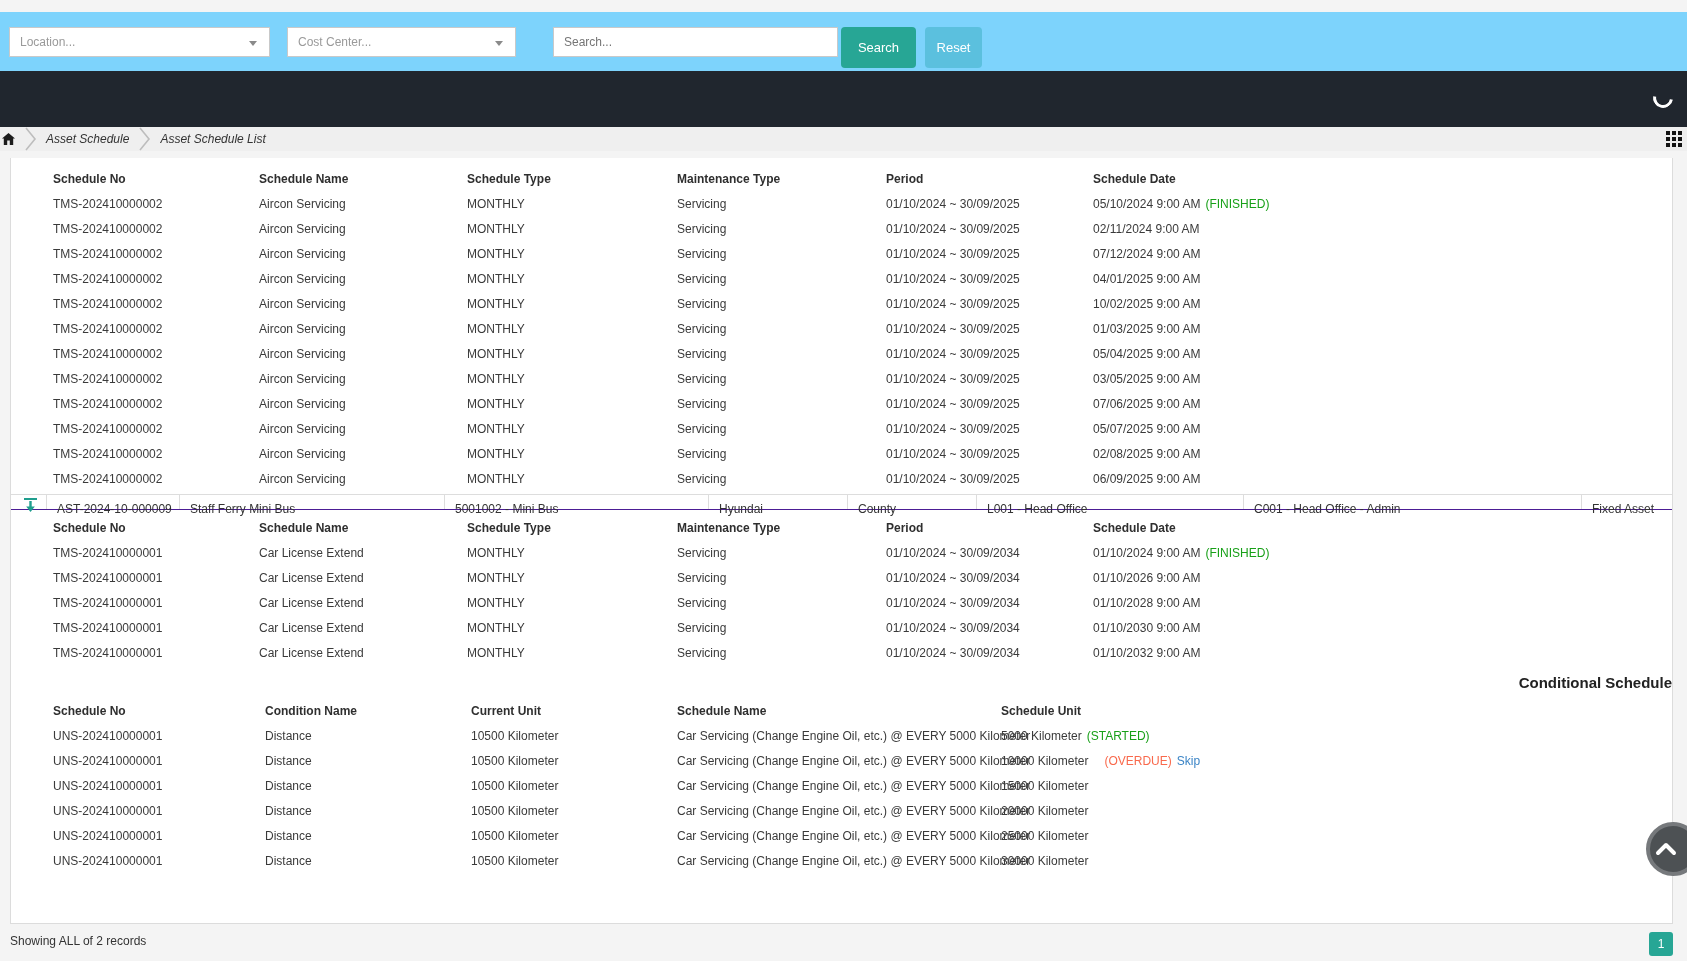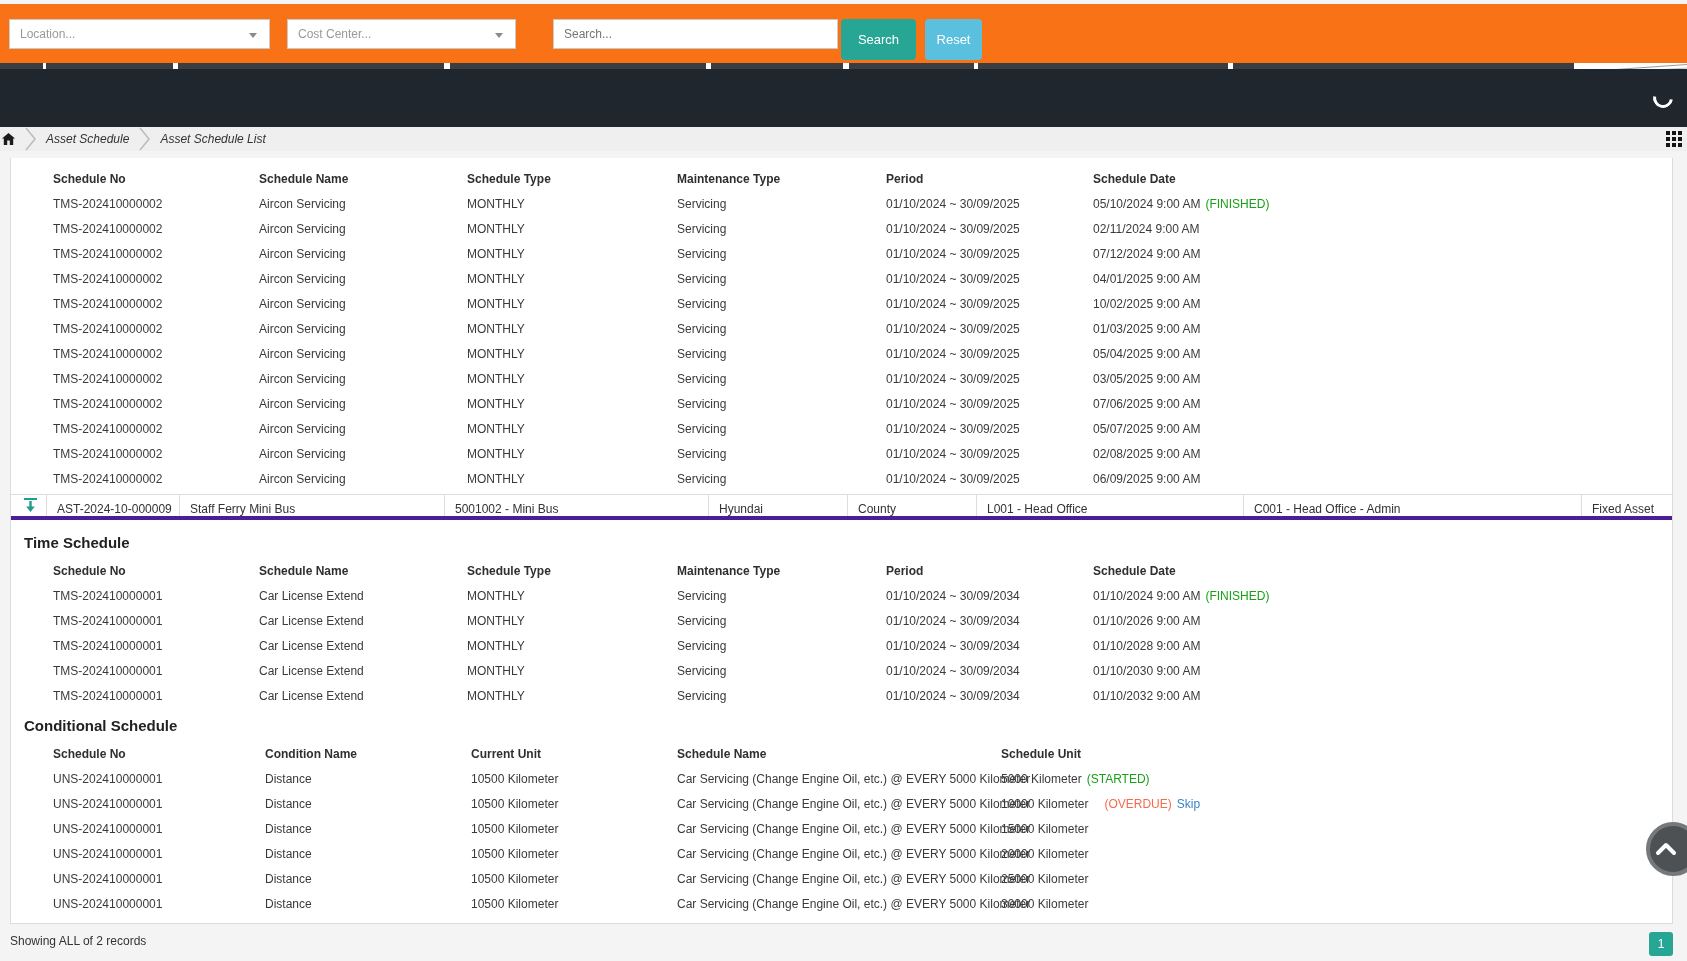--- a/index.html
+++ b/index.html
@@ -5,21 +5,21 @@
   * { margin:0; padding:0; box-sizing:border-box; }
   html,body { width:1687px; height:961px; overflow:hidden; }
   body {
     font-family:"Liberation Sans", sans-serif;
     background:#f4f4f4;
     position:relative;
     color:#333;
   }
 
   
-  .filterbar { position:absolute; top:4px; left:0; right:0; height:59px; background:#f97316; z-index:5; }
+  .filterbar { position:absolute; top:12px; left:0; right:0; height:59px; background:#7dd3fc; z-index:5; }
   .dd {
     position:absolute; top:15px; height:30px; background:#fff;
     border:1px solid #c9c9c9; font-size:12px; color:#9a9a9a;
     line-height:28px; padding:0 26px 0 10px; cursor:pointer; white-space:nowrap;
   }
   .dd .caret {
     position:absolute; right:12px; top:13px; width:0; height:0;
     border-left:4px solid transparent; border-right:4px solid transparent; border-top:5px solid #8a8a8a;
   }
   .dd-location { left:9px;  width:261px; }
@@ -71,33 +71,33 @@
   .col4 { left:666px; } .col5 { left:875px; } .col6 { left:1082px; }
 
   .cc1 { left:42px; }  .cc2 { left:254px; } .cc3 { left:460px; }
   .cc4 { left:666px; } .cc5 { left:990px; }
 
   .stg  { color:#18a018; margin-left:5px; }
   .strd { color:#f9694c; margin-left:11px; }
   .skip { color:#3c85c6; margin-left:5px; cursor:pointer; }
 
   
-  .asset-row { position:relative; margin-top:2px; height:26px; line-height:28px;
-               border-top:1px solid #ddd; border-bottom:4px solid #4c1d95; font-size:12px; color:#333; }
+  .asset-row { position:relative; margin-top:2px; height:16px; line-height:28px;
+               border-top:1px solid #ddd; border-bottom:1px solid #4c1d95; font-size:12px; color:#333; }
   .acell { position:absolute; top:0; height:100%; border-left:1px solid #ddd; padding-left:10px; white-space:nowrap; }
   .acell-icon { left:0; width:35px; border-left:none; padding-left:12px; }
   .ac1 { left:35px;   width:133px; } .ac2 { left:168px;  width:265px; }
   .ac3 { left:433px;  width:264px; } .ac4 { left:697px;  width:139px; }
   .ac5 { left:836px;  width:129px; } .ac6 { left:965px;  width:267px; }
   .ac7 { left:1232px; width:338px; } .ac8 { left:1570px; width:92px; }
 
   .sec-title { height:20px; line-height:20px; padding-left:13px; font-size:15px; font-weight:bold; color:#222; }
   .title-time { margin-top:13px; }
   .head-time  { margin-top:6px; }
-  .title-cond { margin-top:7px; }
+  .title-cond { margin-top:7px;text-align:right; }
   .head-cond  { margin-top:6px; }
 
   
   .footer { position:absolute; top:924px; left:0; right:0; height:37px; background:#f4f4f4; font-size:12px; }
   .footer-summary { position:absolute; left:10px; top:10px; color:#333; }
   .page-btn {
     position:absolute; right:14px; top:8px; width:24px; height:24px; border-radius:3px;
     background:#27a695; color:#fff; text-align:center; line-height:24px; font-size:12px; cursor:pointer;
   }
 
@@ -302,21 +302,20 @@
     <span class="acell ac1">AST-2024-10-000009</span>
     <span class="acell ac2">Staff Ferry Mini Bus</span>
     <span class="acell ac3">5001002 - Mini Bus</span>
     <span class="acell ac4">Hyundai</span>
     <span class="acell ac5">County</span>
     <span class="acell ac6">L001 - Head Office</span>
     <span class="acell ac7">C001 - Head Office - Admin</span>
     <span class="acell ac8">Fixed Asset</span>
   </div>
 
-  <div class="sec-title title-time">Time Schedule</div>
   <div class="sched-head head-time">
     <span class="col1">Schedule No</span>
     <span class="col2">Schedule Name</span>
     <span class="col3">Schedule Type</span>
     <span class="col4">Maintenance Type</span>
     <span class="col5">Period</span>
     <span class="col6">Schedule Date</span>
   </div>
   <div>
 

